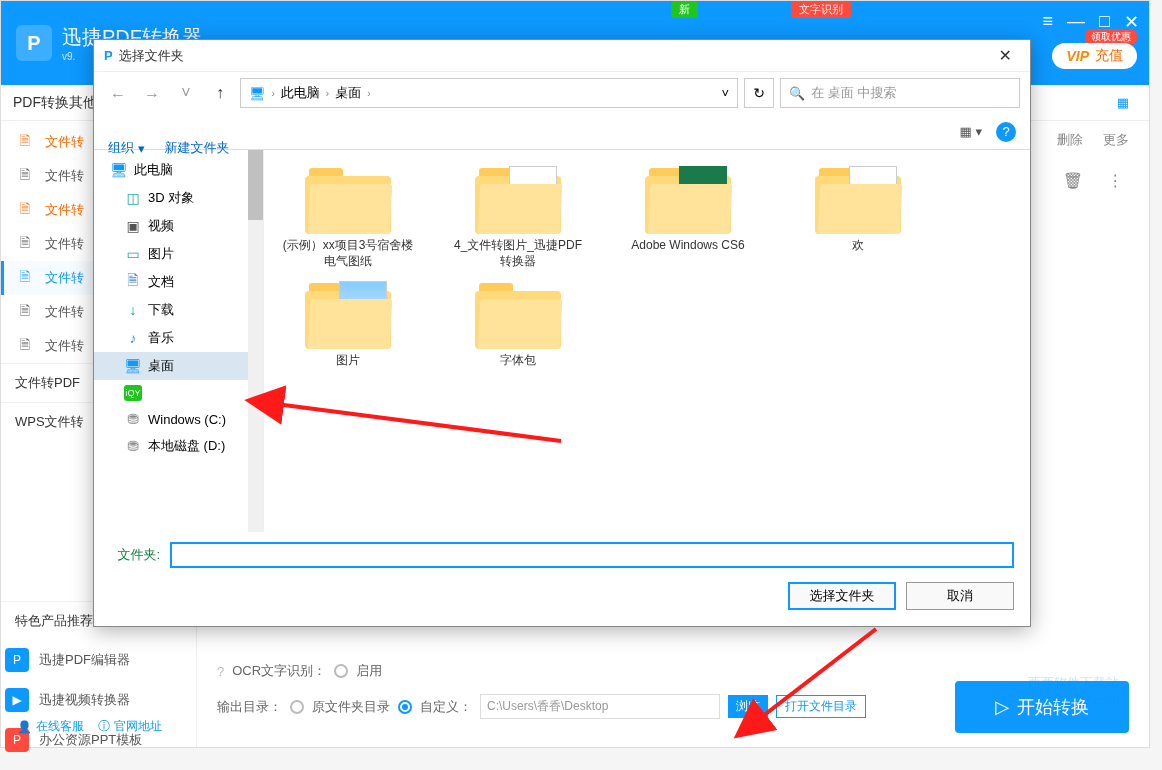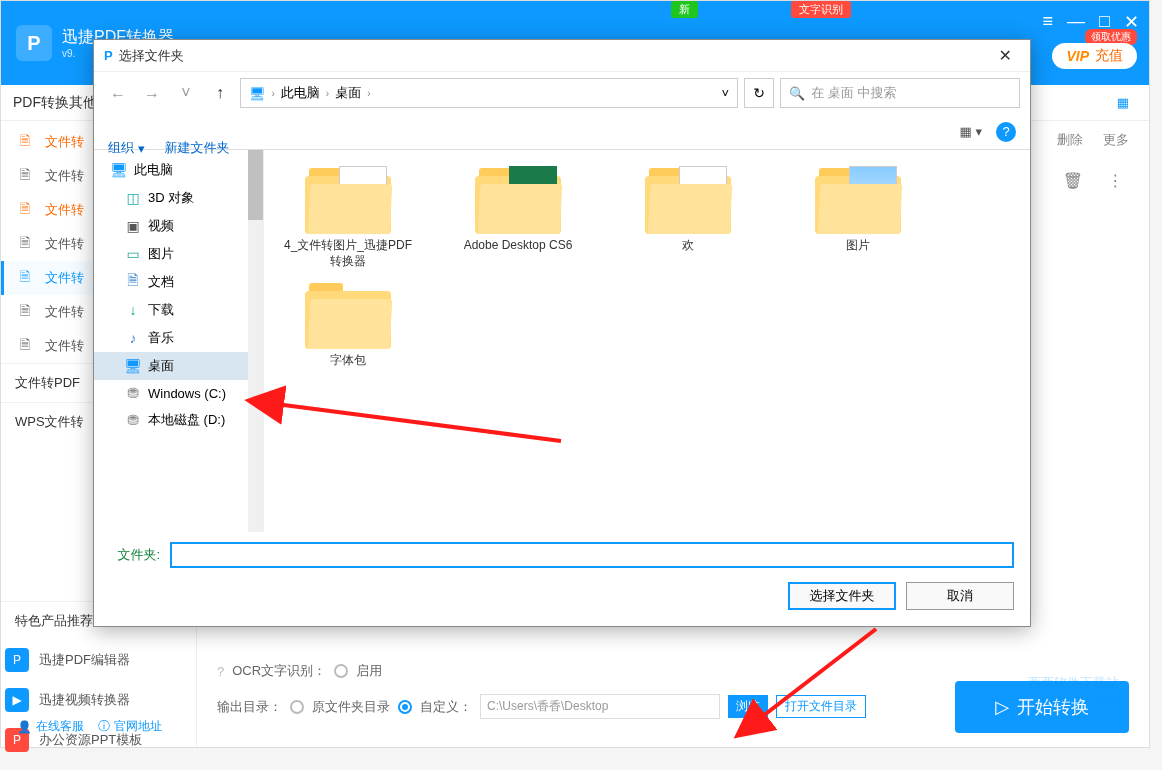--- a/index.html
+++ b/index.html
@@ -6,21 +6,21 @@
 body { width: 1162px; height: 770px; background: #f5f5f5; position: relative; overflow: hidden; }
 
 
 .app-window { width: 1150px; height: 748px; background: #fff; position: relative; border: 1px solid #ddd; }
 
 
 .top-bar { height: 84px; background: #0d99ff; display: flex; align-items: center; padding: 0 15px; position: relative; }
 .app-logo { display: flex; align-items: center; }
 .logo-icon { width: 36px; height: 36px; background: rgba(255,255,255,0.2); border-radius: 6px; display: flex; align-items: center; justify-content: center; color: #fff; font-weight: bold; font-size: 20px; }
 .app-title { margin-left: 10px; color: #fff; }
-.app-title .name { font-size: 16px; }
+.app-title .name { font-size: 20px; }
 .app-title .ver { font-size: 10px; opacity: 0.8; }
 
 .top-badges { position: absolute; top: 0; display: flex; }
 .badge { background: #1ec61e; color: #fff; font-size: 11px; padding: 1px 8px; border-radius: 3px; }
 .badge.red { background: #ff4a3d; }
 
 .window-controls { position: absolute; right: 10px; top: 10px; display: flex; gap: 14px; color: #fff; font-size: 18px; }
 .window-controls span { cursor: pointer; }
 
 .vip-btn { position: absolute; right: 12px; top: 42px; background: #fff; border-radius: 20px; padding: 4px 14px; display: flex; align-items: center; gap: 6px; font-size: 14px; }
@@ -324,50 +324,62 @@
           </div>
         <div class="tree-item lvl1">
             <span class="tree-icon" style="color:#48c;">♪</span>
             <span>音乐</span>
           </div>
         <div class="tree-item lvl1 selected">
             <span class="tree-icon" style="color:#0d99ff;">🖥</span>
             <span>桌面</span>
           </div>
         <div class="tree-item lvl1">
+            <span class="tree-icon" style="background:#1ec61e;color:#fff;border-radius:3px;width:18px;height:16px;font-size:9px;">iQY</span>
+            <span></span>
+          </div>
+        <div class="tree-item lvl1">
             <span class="tree-icon" style="color:#888;">⛃</span>
             <span>Windows (C:)</span>
           </div>
         <div class="tree-item lvl1">
             <span class="tree-icon" style="color:#888;">⛃</span>
             <span>本地磁盘 (D:)</span>
           </div>
         <div class="tree-scroll">
             <div class="tree-scroll-thumb"></div>
           </div>
       </div>
 
       <div class="dlg-files">
         <div class="file-item">
           <div class="folder-icon">
               <div class="folder-tab"></div>
               <div class="folder-back"></div>
+              <div class="folder-front"></div>
+            </div>
+          <div class="file-label">(示例）xx项目3号宿舍楼电气图纸</div>
+        </div>
+        <div class="file-item">
+          <div class="folder-icon">
+              <div class="folder-tab"></div>
+              <div class="folder-back"></div>
               <div class="folder-doc"></div>
               <div class="folder-front"></div>
             </div>
           <div class="file-label">4_文件转图片_迅捷PDF转换器</div>
         </div>
         <div class="file-item">
           <div class="folder-icon">
               <div class="folder-tab"></div>
               <div class="folder-back"></div>
               <div class="folder-doc" style="background:#1a7a4a;border-color:#1a7a4a;"></div>
               <div class="folder-front"></div>
             </div>
-          <div class="file-label">Adobe Desktop CS6</div>
+          <div class="file-label">Adobe Windows CS6</div>
         </div>
         <div class="file-item">
           <div class="folder-icon">
               <div class="folder-tab"></div>
               <div class="folder-back"></div>
               <div class="folder-doc"></div>
               <div class="folder-front"></div>
             </div>
           <div class="file-label">欢</div>
         </div>

